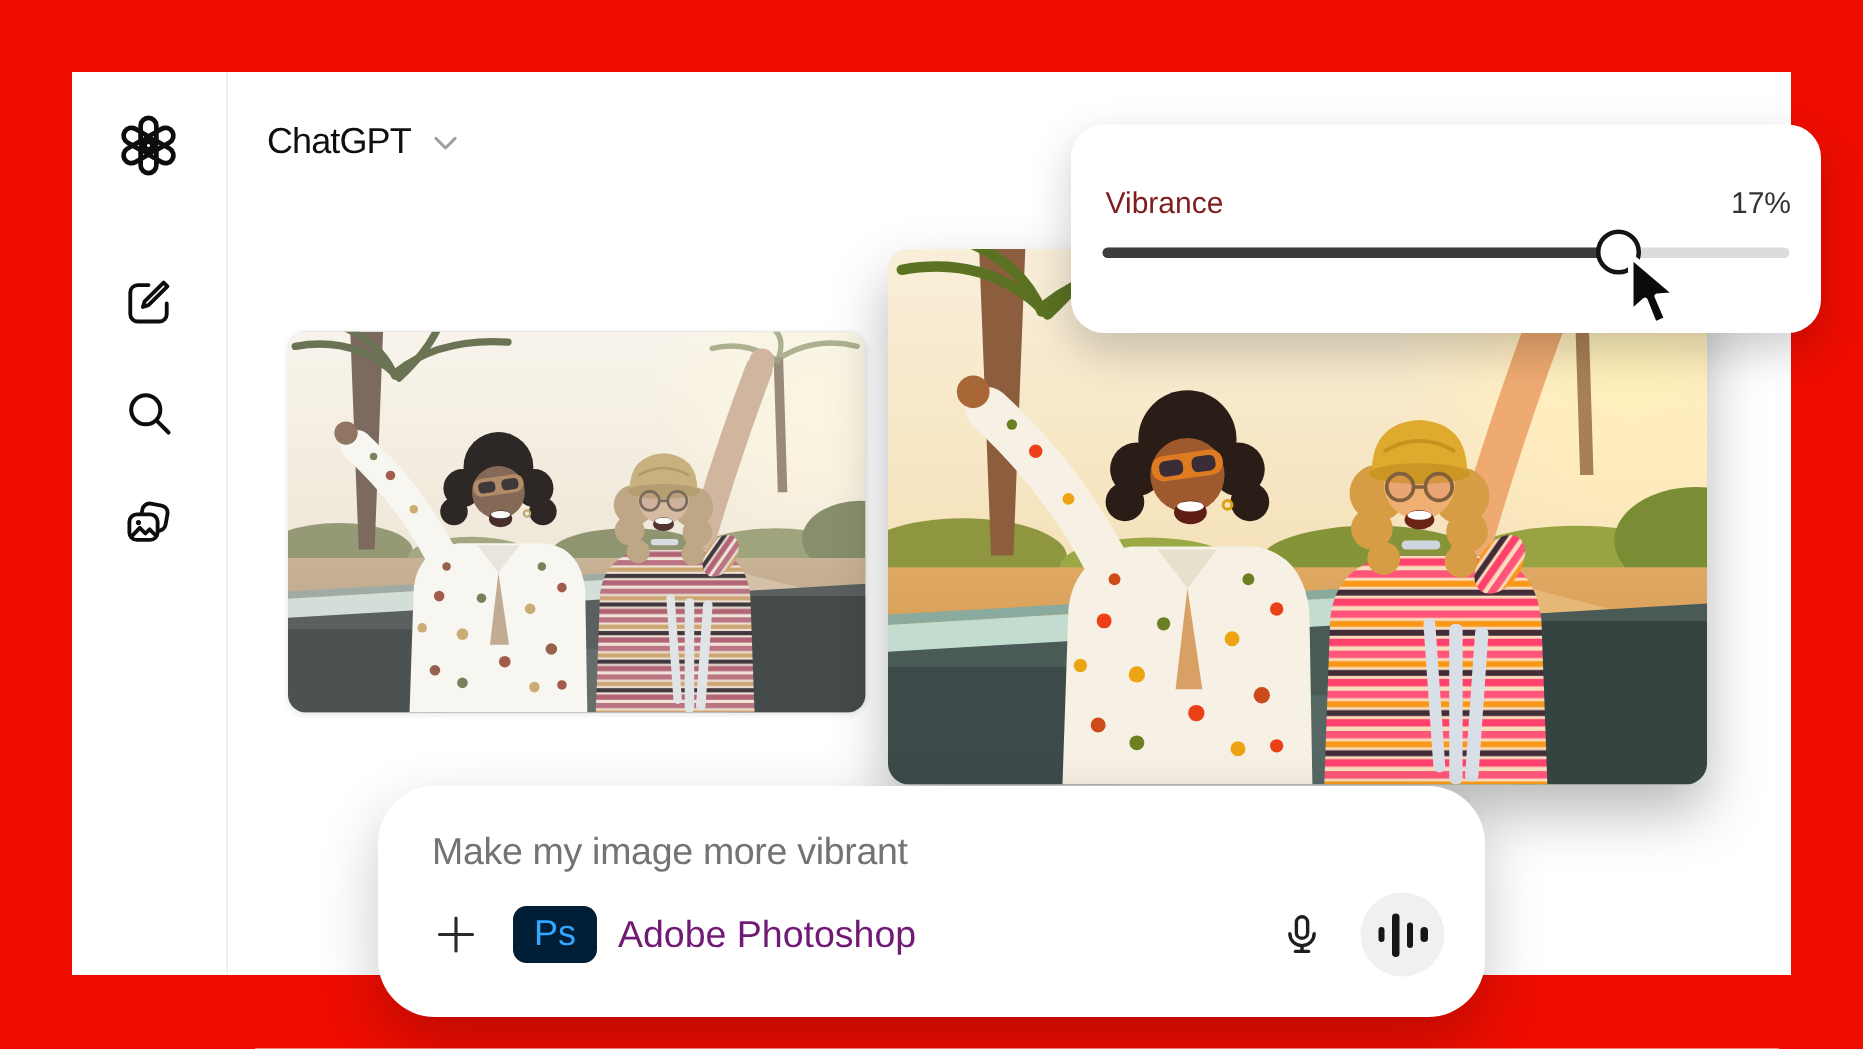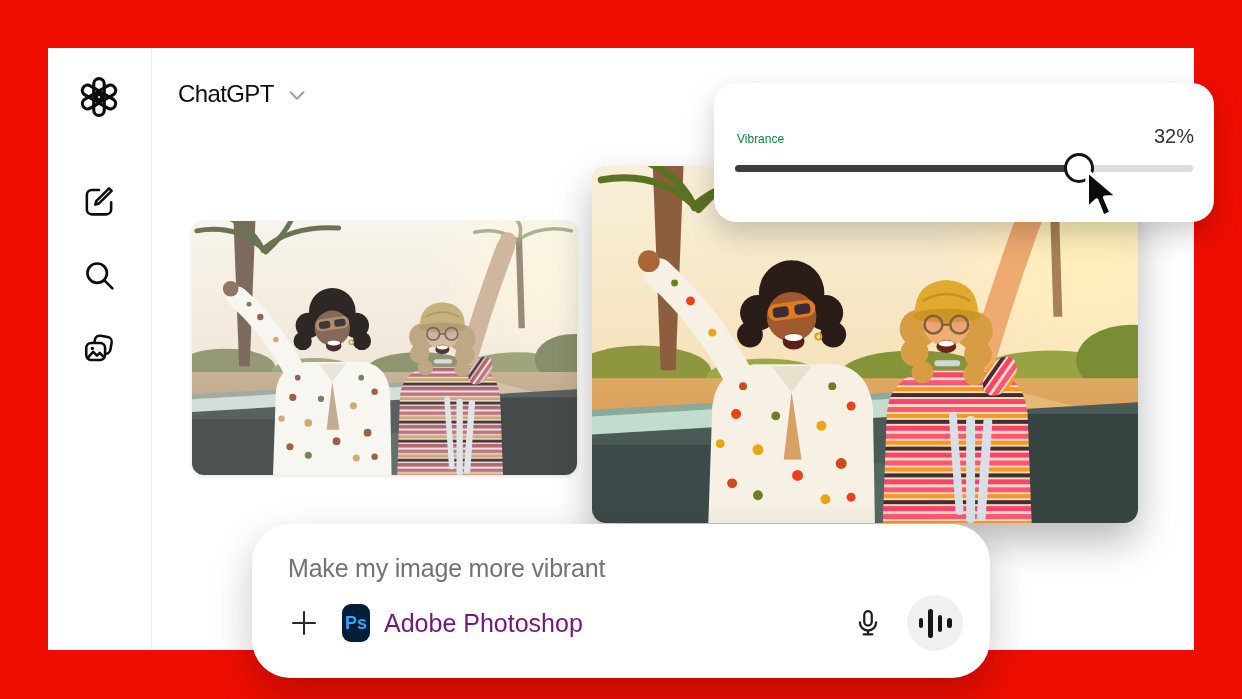--- a/index.html
+++ b/index.html
@@ -28,37 +28,37 @@
   .photo svg{display:block;width:100%;height:100%;}
   .photo--before{left:192px;top:221px;width:385px;height:254px;border-radius:12px;box-shadow:0 1px 4px rgba(0,0,0,.12);}
   .photo--before svg{filter:saturate(.55) brightness(1.06) contrast(.95);}
   .photo--after{left:592px;top:166px;width:546px;height:357px;border-radius:14px;box-shadow:0 18px 38px rgba(0,0,0,.28);}
   .photo--after svg{filter:saturate(1.35) contrast(1.03);}
 
   
   .vibrance-card{position:absolute;left:714px;top:83px;width:500px;height:139px;background:#fff;border-radius:22px;
     box-shadow:0 12px 30px rgba(0,0,0,.20);}
   .vib-row{position:absolute;left:23px;right:20px;top:42px;display:flex;justify-content:space-between;align-items:baseline;}
-  .vib-label{font-size:12px;color:#15803d;}
+  .vib-label{font-size:20px;color:#7f1d1d;}
   .vib-value{font-size:20px;color:#333;}
   .vib-track{position:absolute;left:21px;right:21px;top:82px;height:7px;border-radius:4px;background:#dcdcdc;cursor:pointer;}
   .vib-fill{position:absolute;left:0;top:0;height:7px;border-radius:4px;background:#3d3d3d;width:var(--vib,75%);}
   .vib-thumb{position:absolute;top:-12px;left:calc(var(--vib,75%) - 15px);width:30px;height:30px;border-radius:50%;
     background:#fff;border:3.5px solid #141414;box-sizing:border-box;cursor:grab;}
   .cursor{position:absolute;left:1082px;top:169px;width:44px;height:52px;pointer-events:none;}
 
   
   .composer{position:absolute;left:252px;top:524px;width:738px;height:154px;background:#fff;border-radius:38px;
     box-shadow:0 16px 40px rgba(0,0,0,.22);}
   .prompt{position:absolute;left:36px;top:30px;font-size:25px;color:#737373;letter-spacing:-0.2px;white-space:nowrap;cursor:text;}
   .comp-row{position:absolute;left:36px;right:27px;top:71px;height:56px;display:flex;align-items:center;}
   .plus-btn{width:32px;height:32px;display:flex;align-items:center;justify-content:center;cursor:pointer;margin-right:22px;}
   .app-chip{display:flex;align-items:center;gap:14px;cursor:pointer;}
-  .ps-badge{width:28px;height:38px;border-radius:9px;background:#001E36;color:#31A8FF;display:flex;align-items:center;justify-content:center;
-    font-size:18px;font-weight:700;letter-spacing:0;}
+  .ps-badge{width:56px;height:38px;border-radius:9px;background:#001E36;color:#31A8FF;display:flex;align-items:center;justify-content:center;
+    font-size:24px;font-weight:400;letter-spacing:0;}
   .app-name{font-size:25px;color:#701a75;}
   .comp-spacer{flex:1;}
   .mic-btn{width:34px;height:34px;display:flex;align-items:center;justify-content:center;cursor:pointer;margin-right:22px;}
   .voice-btn{width:56px;height:56px;border-radius:50%;background:#f0f0f0;display:flex;align-items:center;justify-content:center;gap:5px;cursor:pointer;}
   .vbar{width:4.5px;border-radius:3px;background:#161616;}
   .vbar:nth-child(1){height:10px;}
   .vbar:nth-child(2){height:29px;}
   .vbar:nth-child(3){height:17px;}
   .vbar:nth-child(4){height:10px;}
 
@@ -256,21 +256,21 @@
 </div>
 <div class="photo photo--after">
   <svg viewBox="0 0 560 360" preserveAspectRatio="xMidYMid slice">
       <use href="#car-scene"></use>
     </svg>
 </div>
 
 <div class="vibrance-card">
   <div class="vib-row">
     <span class="vib-label">Vibrance</span>
-    <span class="vib-value">32%</span>
+    <span class="vib-value">17%</span>
   </div>
   <div class="vib-track">
     <div class="vib-fill"></div>
     <div class="vib-thumb"></div>
   </div>
 </div>
 <div class="cursor">
   <svg viewBox="0 0 28 34" width="44" height="52">
     <path d="M3 1 L3 26 L9.2 20.4 L13.4 31 L18.8 28.6 L14.5 18.6 L23 18 Z" fill="#0b0b0b" stroke="#ffffff" stroke-width="2.4" stroke-linejoin="round"></path>
   </svg>

